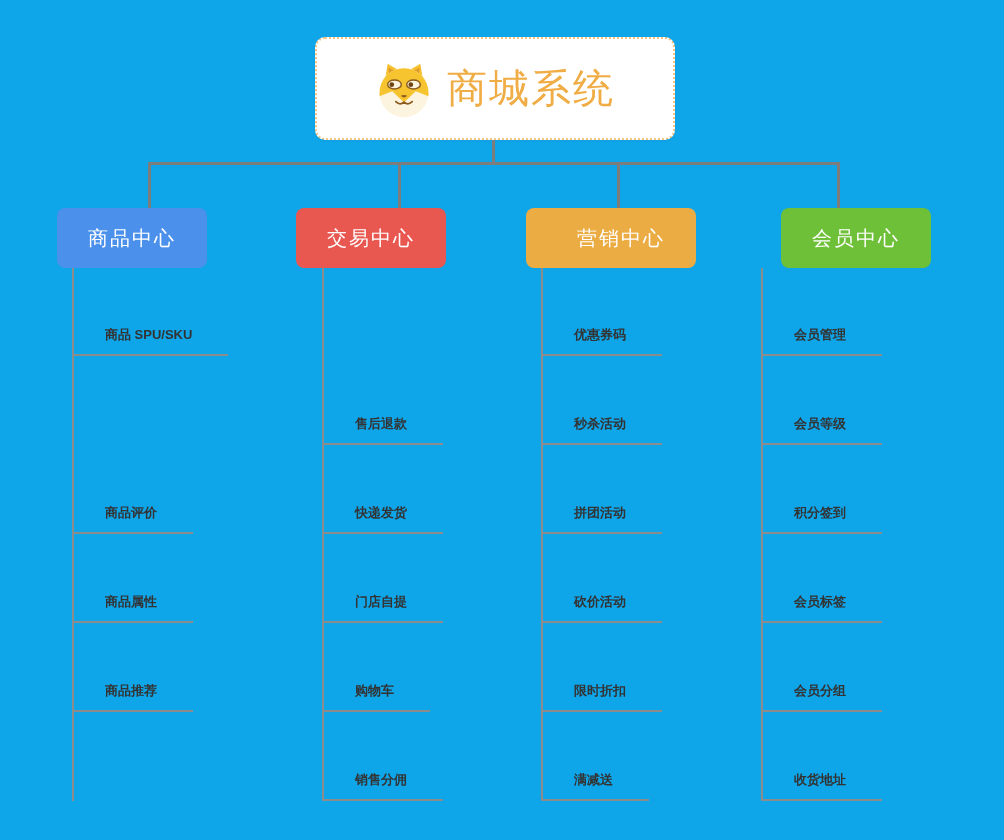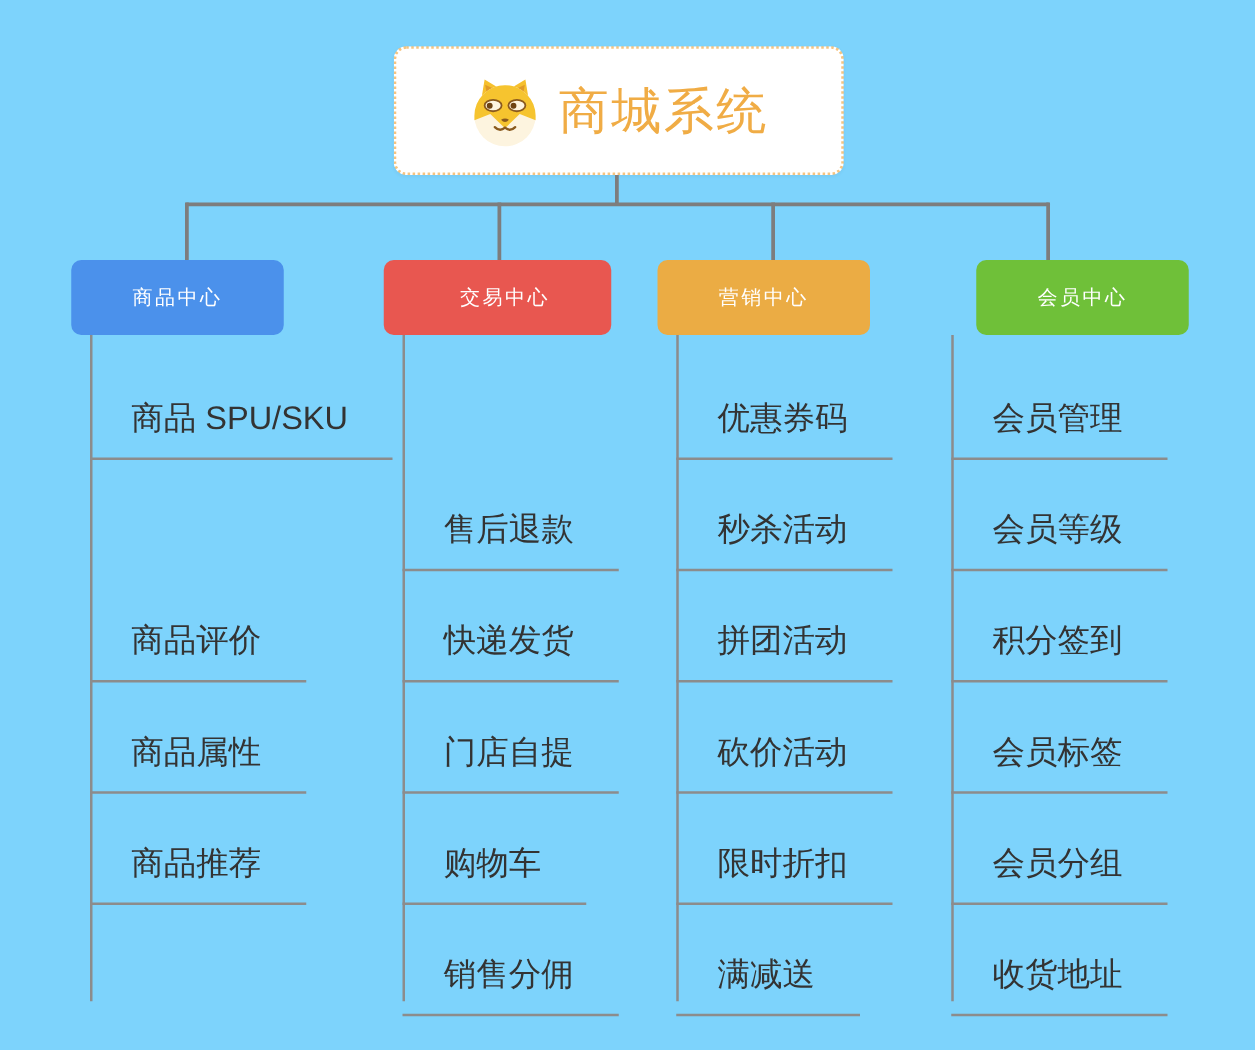--- a/index.html
+++ b/index.html
@@ -3,21 +3,21 @@
 <meta charset="utf-8">
 <style>
   html,body{margin:0;padding:0;}
   body{
     font-family:"Liberation Sans","DejaVu Sans",sans-serif;
     background:#f5f5f5;
   }
   #stage{
     position:relative;
     width:1004px;height:840px;
-    background:#7dd3fc;
+    background:#0ea5e9;
     overflow:hidden;
   }
 
   
   .root-node{
     position:absolute;left:315px;top:37px;width:360px;height:103px;
     background:#ffffff;
     border:2px dotted #f6c480;
     border-radius:10px;
     box-sizing:border-box;
@@ -37,48 +37,49 @@
   .v-root{left:492px;top:140px;width:3px;height:24px;}
   .h-main{left:148px;top:162px;width:692px;height:3px;border-radius:2px;}
   .stub{top:162px;width:3px;height:47px;}
   .stub.s0{left:148px;}
   .stub.s1{left:398px;}
   .stub.s2{left:617px;}
   .stub.s3{left:837px;}
 
   
   .branch-header{
-    position:absolute;top:208px;width:170px;height:60px;
+    position:absolute;top:208px;width:150px;height:60px;
     border-radius:8px;
-    color:#ffffff;font-size:16px;letter-spacing:2px;
+    color:#ffffff;font-size:20px;letter-spacing:2px;
     display:flex;align-items:center;justify-content:center;
     white-space:nowrap;
     cursor:default;
   }
   .branch-header.b0{left:57px;}
-  .branch-header.b1{left:307px;padding-left:12px;}
-  .branch-header.b2{left:526px;}
+  .branch-header.b1{left:296px;}
+  .branch-header.b2{left:526px;padding-left:20px;}
   .branch-header.b3{left:745px;margin-left:36px;}
 
   
   .trunk{position:absolute;top:268px;width:2px;height:533px;background:#8c8c8c;}
   .trunk.c0{left:72px;}
   .trunk.c1{left:322px;}
   .trunk.c2{left:541px;}
   .trunk.c3{left:761px;}
 
   
   .leaf{
     position:absolute;
-    padding:0 36px 18px 33px;
+    padding:0 36px 6px 33px;
     border-bottom:2px solid #8c8c8c;
-    font-size:26px;line-height:27px;
+    font-size:13px;line-height:27px;
     color:#333333;
     white-space:nowrap;
     cursor:default;
+    font-weight:bold;
   }
   .leaf.c0{left:72px;}
   .leaf.c1{left:322px;}
   .leaf.c2{left:541px;}
   .leaf.c3{left:761px;}
   .leaf.r0{top:321px;}
   .leaf.r1{top:410px;}
   .leaf.r2{top:499px;}
   .leaf.r3{top:588px;}
   .leaf.r4{top:677px;text-align:right;}

